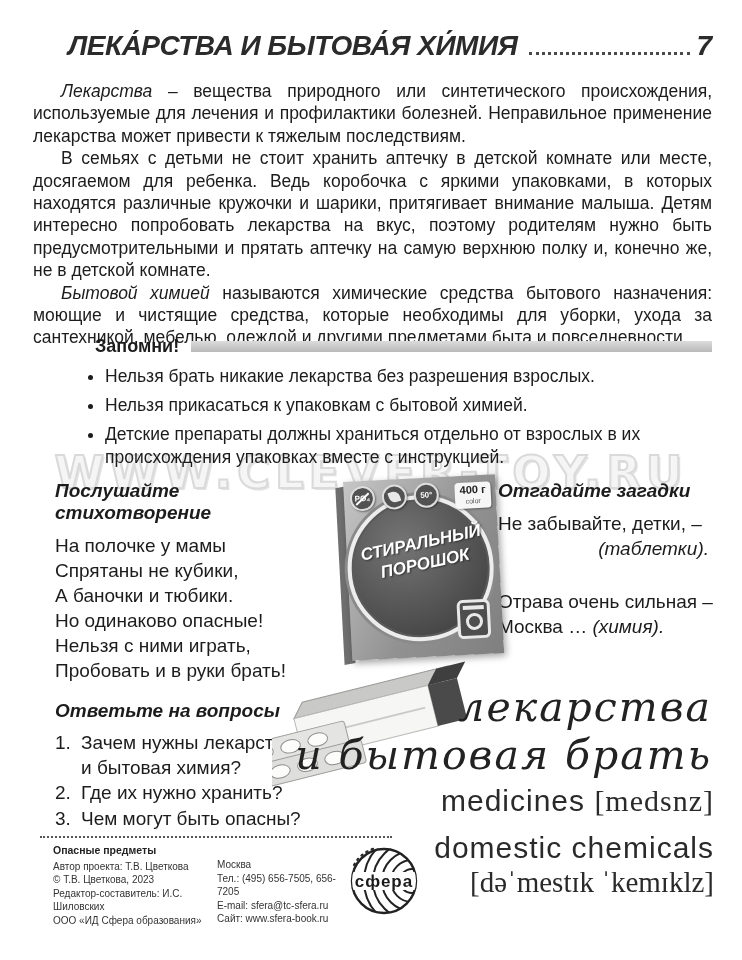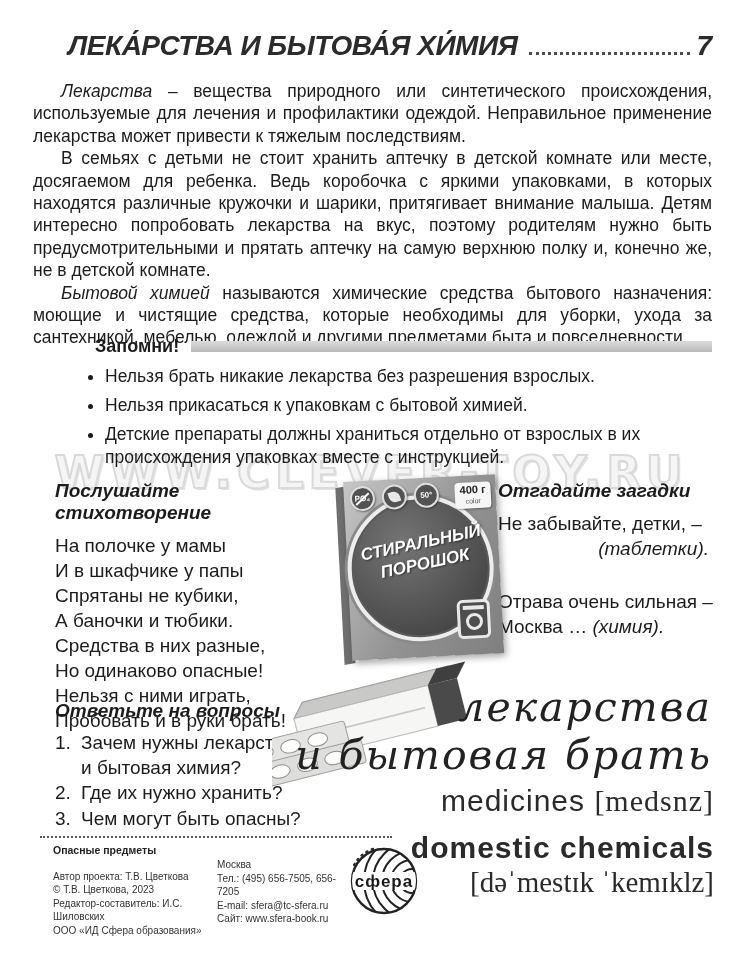--- a/index.html
+++ b/index.html
@@ -92,69 +92,67 @@
 
   
   .cursive { position:absolute; right:30px; top:684px; width:450px; text-align:right; z-index:2;
     font-family:"DejaVu Serif", serif; font-style:italic; color:#222; }
   .cursive-l1 { font-size:41px; line-height:46px; letter-spacing:2px; }
   .cursive-l2 { font-size:41px; line-height:50px; letter-spacing:2px; }
 
   .vocab-en { position:absolute; right:28px; top:784px; width:440px; text-align:right; z-index:2; color:#2a2a2a; }
   .en-sans { font-size:30px; line-height:34px; letter-spacing:1px; }
   .en-serif { font-family:"Liberation Serif", serif; font-size:30px; }
-  .en-line2 { margin-top:13px;font-weight:bold; }
+  .en-line2 { margin-top:13px; }
   .en-line3 { font-family:"Liberation Serif", serif; font-size:29px; line-height:32px; margin-top:1px; }
 
   
   .footer-sep { position:absolute; left:40px; top:836px; width:352px; border-top:2px dotted #555; z-index:2; }
   .footer-col { position:absolute; font-size:10px; line-height:13.5px; color:#333; z-index:2; }
   .footer-col1 { left:53px; top:844px; width:165px; }
   .footer-col2 { left:217px; top:858px; width:130px; }
-  .footer-series { font-weight:bold; font-size:10.5px; margin-bottom:12px; color:#222; }
+  .footer-series { font-weight:bold; font-size:10.5px; margin-bottom:2px; color:#222; }
   .sfera-logo { position:absolute; left:346px; top:843px; z-index:2; }
 </style>
 </head>
 <body>
 
 <div class="page">
 
   <div class="watermark">WWW.CLEVER-TOY.RU</div>
 
   <div class="title-row">
     <span class="doc-title">ЛЕКА́РСТВА И БЫТОВА́Я ХИ́МИЯ</span>
     <span class="leader"></span>
     <span class="page-num">7</span>
   </div>
 
   <div class="bodytext">
-    <p><span class="lead-italic">Лекарства</span><span> – вещества природного или синтетического происхождения, используемые для лечения и профилактики одеждой. Неправильное применение лекарства может привести к тяжелым последствиям.</span></p>
+    <p><span class="lead-italic">Лекарства</span><span> – вещества природного или синтетического происхождения, используемые для лечения и профилактики болезней. Неправильное применение лекарства может привести к тяжелым последствиям.</span></p>
     <p><span>В семьях с детьми не стоит хранить аптечку в детской комнате или месте, досягаемом для ребенка. Ведь коробочка с яркими упаковками, в которых находятся различные кружочки и шарики, притягивает внимание малыша. Детям интересно попробовать лекарства на вкус, поэтому родителям нужно быть предусмотрительными и прятать аптечку на самую верхнюю полку и, конечно же, не в детской комнате.</span></p>
     <p><span class="lead-italic">Бытовой химией</span><span> называются химические средства бытового назначения: моющие и чистящие средства, которые необходимы для уборки, ухода за сантехникой, мебелью, одеждой и другими предметами быта и повседневности.</span></p>
   </div>
 
   <div class="remember">
     <div class="remember-head">
       <span class="remember-label">Запомни!</span>
       <span class="remember-bar"></span>
     </div>
     <ul class="remember-list">
       <li>Нельзя брать никакие лекарства без разрешения взрослых.</li>
       <li>Нельзя прикасаться к упаковкам с бытовой химией.</li>
       <li>Детские препараты должны храниться отдельно от взрослых в их происхождения упаковках вместе с инструкцией.</li>
     </ul>
   </div>
 
   <div class="poem">
     <h3 class="col-heading">Послушайте стихотворение</h3>
     <div class="poem-line">На полочке у мамы</div>
-    <div class="poem-line">И в шкафчике у папы</div>
     <div class="poem-line">Спрятаны не кубики,</div>
     <div class="poem-line">А баночки и тюбики.</div>
-    <div class="poem-line">Средства в них разные,</div>
     <div class="poem-line">Но одинаково опасные!</div>
     <div class="poem-line">Нельзя с ними играть,</div>
     <div class="poem-line">Пробовать и в руки брать!</div>
   </div>
 
   <div class="powder-wrap">
     <div class="powder-side"></div>
     <div class="powder-front">
       <div class="powder-circle"></div>
       <div class="badges">

